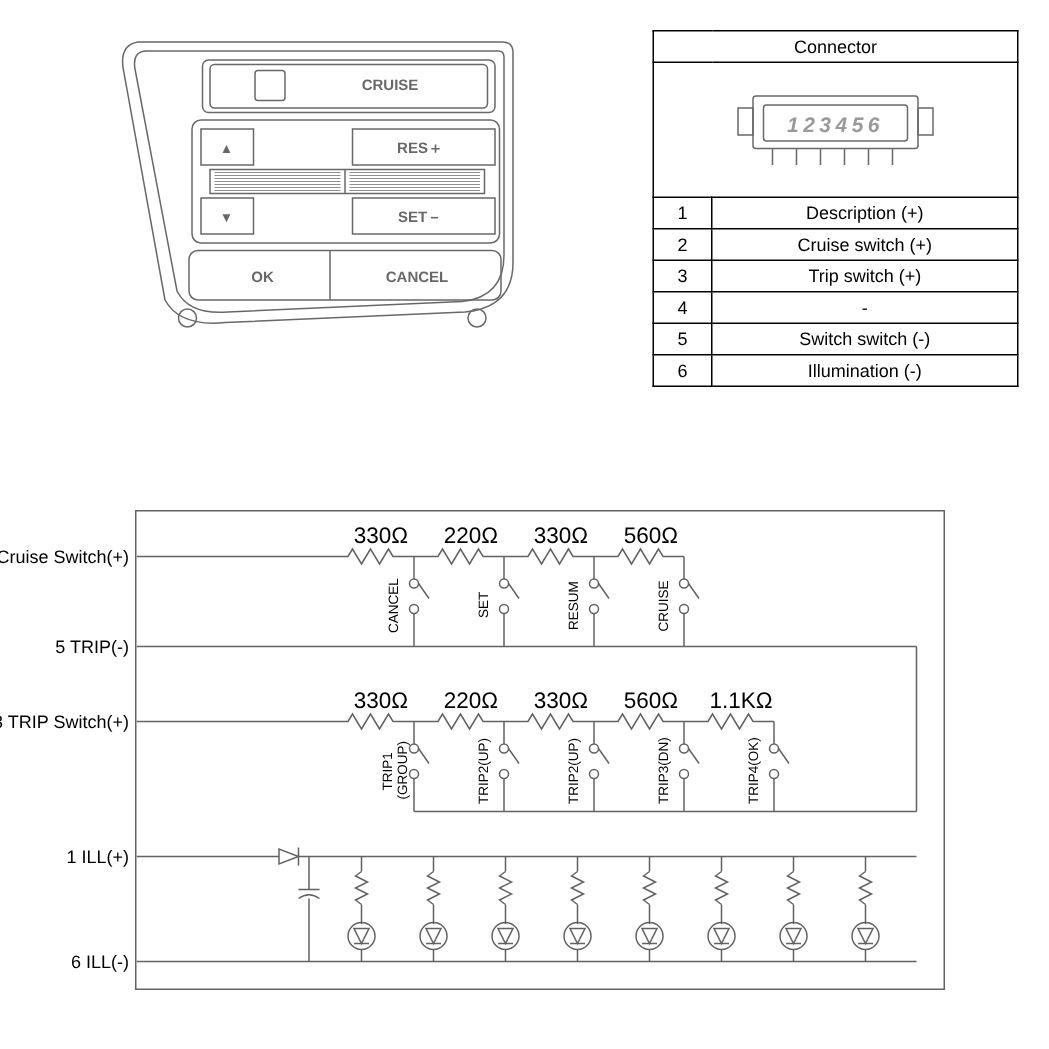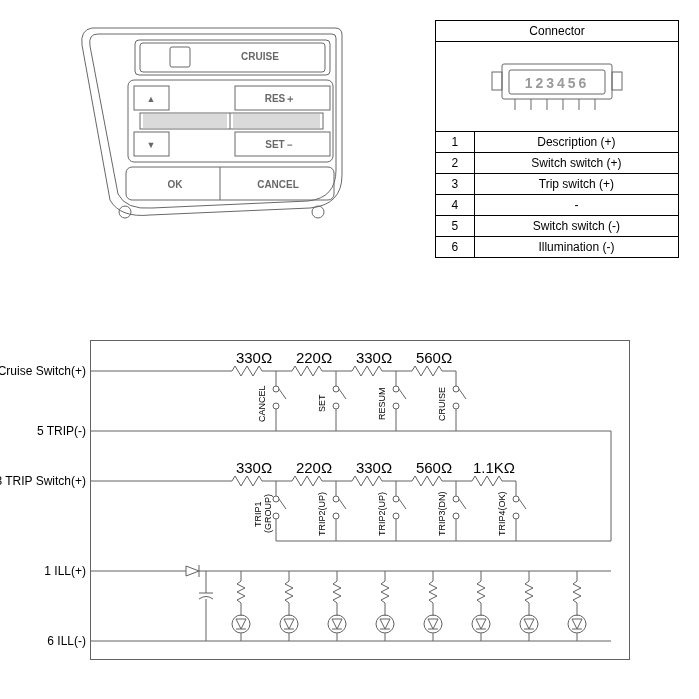--- a/index.html
+++ b/index.html
@@ -41,20 +41,21 @@
   .connector-table td, .connector-table th {
     border: 1px solid #000;
     padding: 3px 6px;
     text-align: center;
     font-size: 12px;
     font-weight: normal;
   }
   .connector-img-cell {
     height: 90px;
     position: relative;
+    font-style: italic;
   }
   .schematic {
     position: absolute;
     left: 90px;
     top: 340px;
     width: 540px;
     height: 320px;
     border: 1.5px solid #626262;
   }
   .schematic-label {
@@ -164,21 +165,21 @@
           <text x="70" y="36" font-size="14" fill="#9a9a9a" text-anchor="middle" font-family="Arial" font-weight="bold" letter-spacing="3">123456</text>
         </svg>
       </td>
           </tr>
       <tr>
             <td>1</td>
             <td>Description (+)</td>
           </tr>
       <tr>
             <td>2</td>
-            <td>Switch switch (+)</td>
+            <td>Cruise switch (+)</td>
           </tr>
       <tr>
             <td>3</td>
             <td>Trip switch (+)</td>
           </tr>
       <tr>
             <td>4</td>
             <td>-</td>
           </tr>
       <tr>

